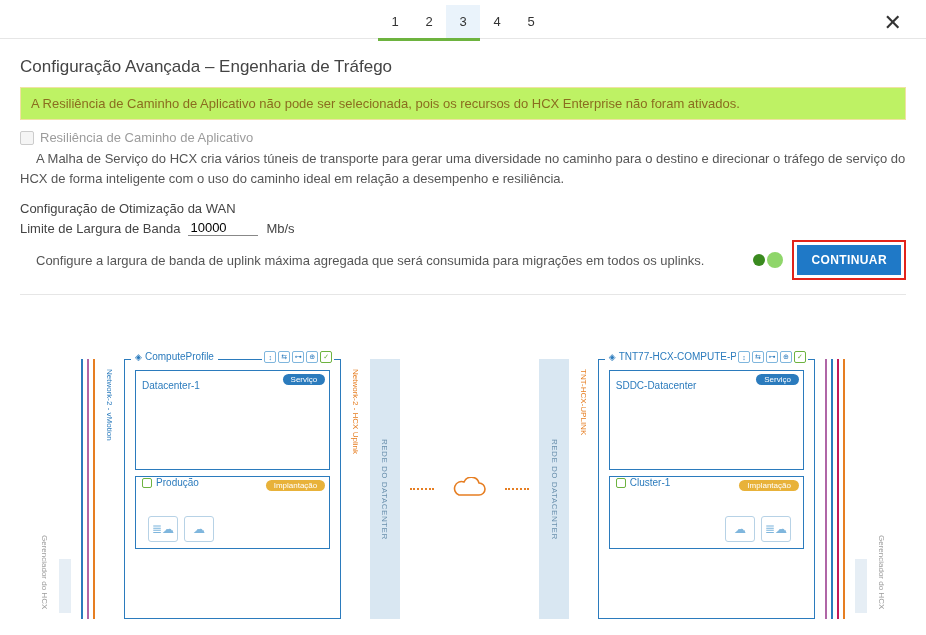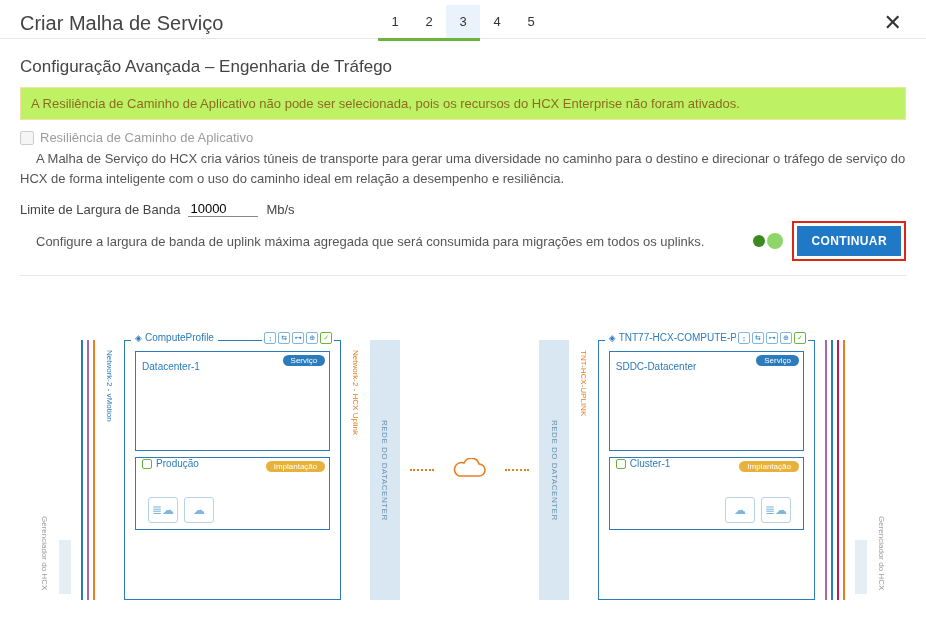--- a/index.html
+++ b/index.html
@@ -222,21 +222,20 @@
     background: #e6eef5;
     align-self: flex-end;
     margin-bottom: 6px;
   }
   .cube { font-size: 9px; color: #2b7bbd; }
 </style>
 </head>
 <body>
 
 <div class="header">
-  <div class="title">Criar Malha de Serviço</div>
   <div class="steps">
     <div class="step done">1</div>
     <div class="step done">2</div>
     <div class="step active">3</div>
     <div class="step">4</div>
     <div class="step">5</div>
   </div>
   <div class="close">✕</div>
 </div>
 <div class="divider"></div>
@@ -245,20 +244,21 @@
   <div class="subtitle">Configuração Avançada – Engenharia de Tráfego</div>
 
   <div class="warn">A Resiliência de Caminho de Aplicativo não pode ser selecionada, pois os recursos do HCX Enterprise não foram ativados.</div>
 
   <div class="chk-row">
     <div class="chk"></div>
     <div>Resiliência de Caminho de Aplicativo</div>
   </div>
   <div class="desc" style="text-indent: 16px;">A Malha de Serviço do HCX cria vários túneis de transporte para gerar uma diversidade no caminho para o destino e direcionar o tráfego de serviço do HCX de forma inteligente com o uso do caminho ideal em relação a desempenho e resiliência.</div>
 
+  <div class="section-label">Configuração de Otimização da WAN</div>
   <div class="bw-row">
     <span>Limite de Largura de Banda</span>
     <input class="bw-input" value="10000" style="">
     <span>Mb/s</span>
   </div>
   <div class="hint-row">
     <div class="hint" style="text-indent: 16px;">Configure a largura de banda de uplink máxima agregada que será consumida para migrações em todos os uplinks.</div>
     <div class="toggle">
       <div class="dot g1"></div>
       <div class="dot g2"></div>

